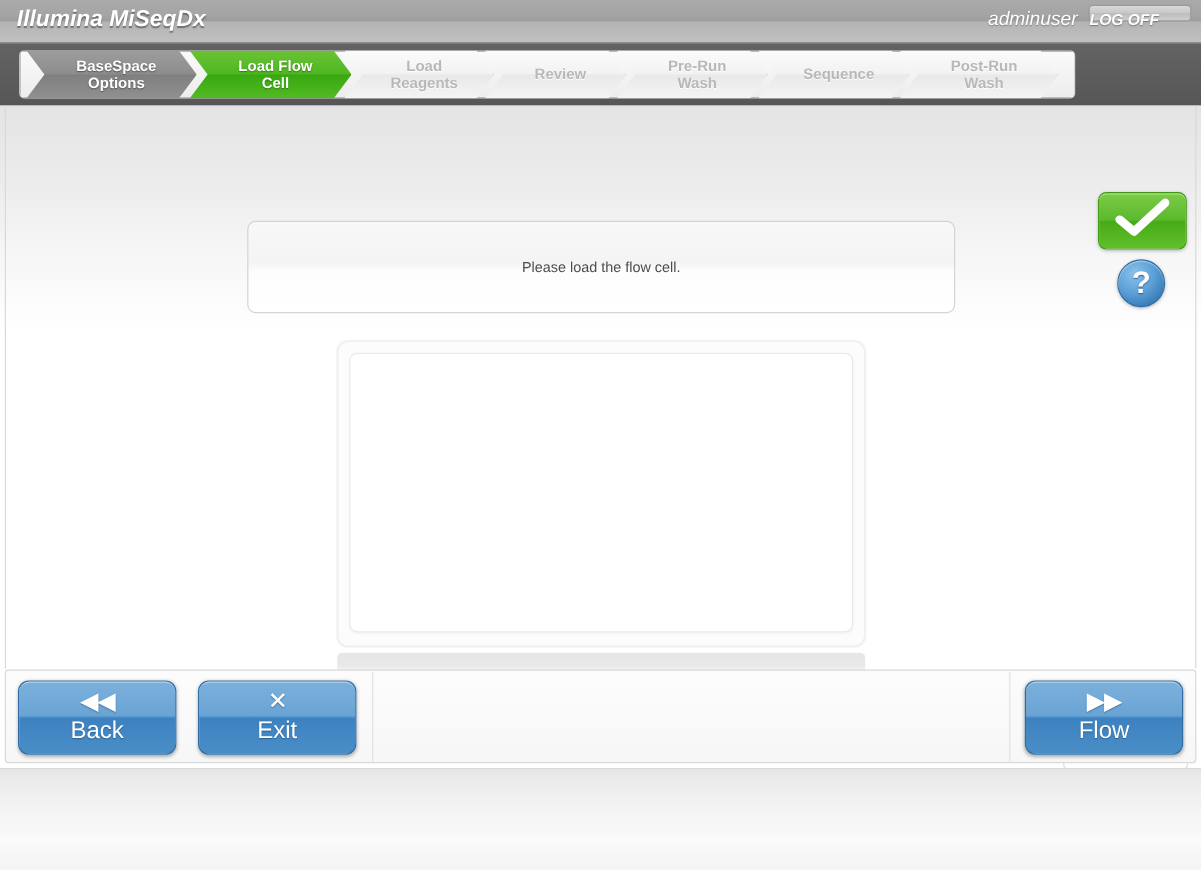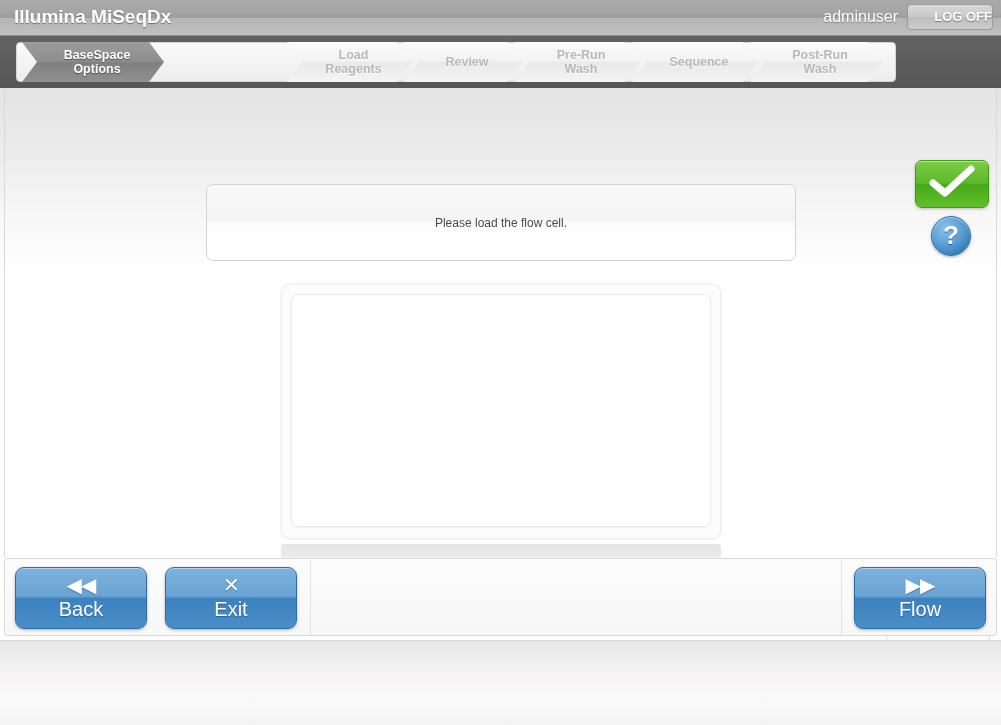--- a/index.html
+++ b/index.html
@@ -15,43 +15,44 @@
     background: #ffffff;
   }
 
   
   .titlebar {
     position: absolute; left: 0; top: 0;
     width: 1001px; height: 36px;
     background: linear-gradient(to bottom, #a9a9a9 0%, #a5a5a5 35%, #9d9d9d 50%, #b4b4b4 52%, #c0c0c0 100%);
     border-bottom: 1px solid #8d8d8d;
     box-sizing: border-box;
+    font-style: italic;
   }
   .app-title {
     position: absolute; left: 14px; top: 6px;
     font-size: 19px; font-weight: bold;
     color: #ffffff;
     text-shadow: 0 1px 1px rgba(90,90,90,0.8);
     letter-spacing: 0px;
   }
   .user-name {
     position: absolute; right: 103px; top: 8px;
     font-size: 16px; color: #ffffff;
     text-shadow: 0 1px 1px rgba(100,100,100,0.7);
   }
   .logoff-btn {
     position: absolute; right: 8px; top: 4px;
-    width: 86px; height: 26px;
+    width: 86px; height: 14px;
     border-radius: 4px;
     background: linear-gradient(to bottom, #d8d8d8 0%, #c8c8c8 50%, #bdbdbd 51%, #cecece 100%);
     border: 1px solid #9a9a9a;
     box-sizing: border-box;
     color: #ffffff;
     font-size: 13px; font-weight: bold;
-    text-align: right; line-height: 24px;
+    text-align: left; line-height: 24px;
     text-shadow: 0 1px 1px rgba(110,110,110,0.9);
     cursor: pointer;
   }
 
   
   .navbar {
     position: absolute; left: 0; top: 36px;
     width: 1001px; height: 52px;
     background: linear-gradient(to bottom, #636363 0%, #565656 100%);
     overflow: hidden;
@@ -305,20 +306,26 @@
   <div class="navbar">
     <div class="nav-track"></div>
 
     <div class="crumb done" id="crumb-0" style="left:22px; width:142px;">
       <div class="clabel">
         <div>BaseSpace</div>
           <div>Options</div>
       </div>
     </div>
 
+    <div class="crumb current" id="crumb-1" style="left:158px; width:135px;">
+      <div class="clabel">
+        <div>Load Flow</div>
+          <div>Cell</div>
+      </div>
+    </div>
 
     <div class="crumb todo" id="crumb-2" style="left:287px; width:125px;">
       <div class="clabel">
         <div>Load</div>
           <div>Reagents</div>
       </div>
     </div>
 
     <div class="crumb todo" id="crumb-3" style="left:404px; width:118px;">
       <div class="clabel">

